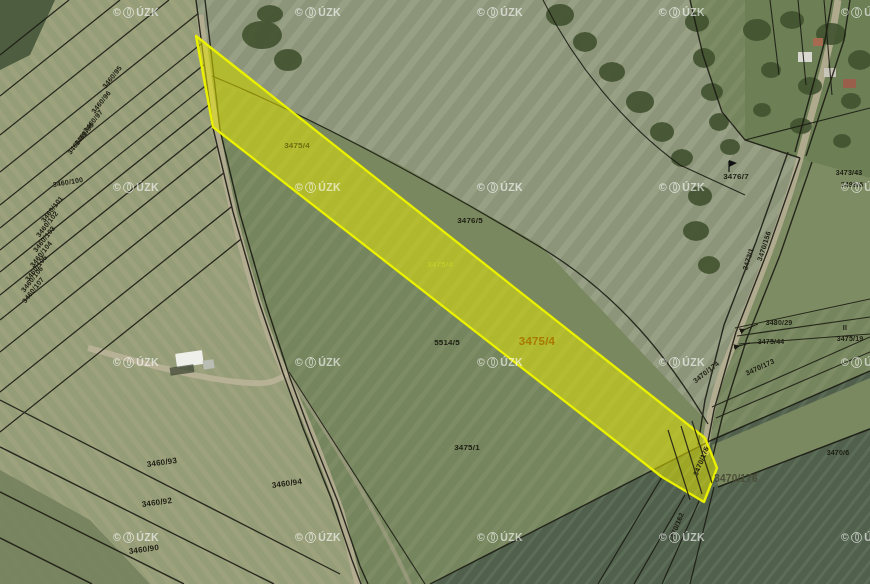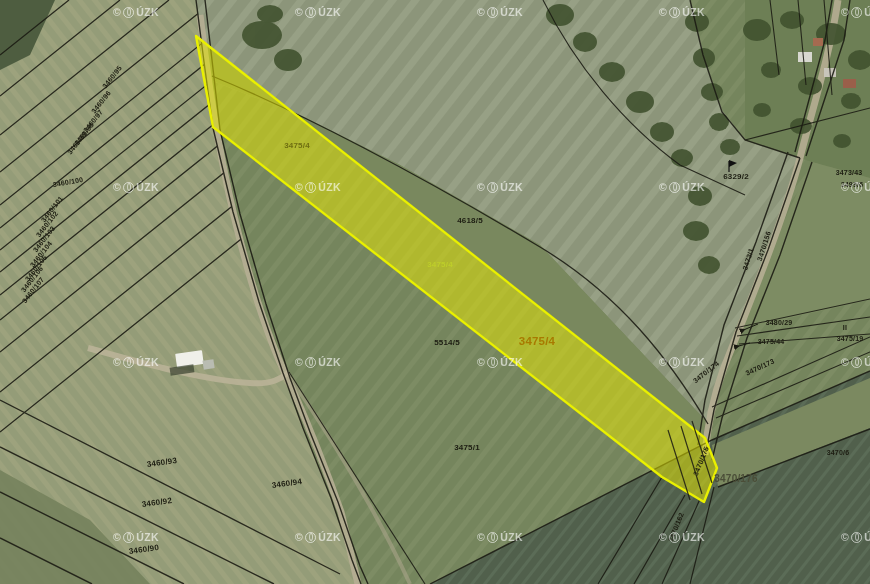--- a/index.html
+++ b/index.html
@@ -175,25 +175,25 @@
       <span class="lbl tiny" style="left: 41px; top: 254px; transform: translate(-50%, -50%) rotate(-52deg);">3460/104</span>
       <span class="lbl tiny" style="left: 36px; top: 268px; transform: translate(-50%, -50%) rotate(-52deg);">3460/105</span>
       <span class="lbl tiny" style="left: 32px; top: 279px; transform: translate(-50%, -50%) rotate(-52deg);">3460/106</span>
       <span class="lbl tiny" style="left: 33px; top: 290px; transform: translate(-50%, -50%) rotate(-52deg);">3460/107</span>
       <span class="lbl " style="left: 162px; top: 463px; transform: translate(-50%, -50%) rotate(-8deg);">3460/93</span>
       <span class="lbl " style="left: 287px; top: 484px; transform: translate(-50%, -50%) rotate(-8deg);">3460/94</span>
       <span class="lbl " style="left: 157px; top: 503px; transform: translate(-50%, -50%) rotate(-8deg);">3460/92</span>
       <span class="lbl " style="left: 144px; top: 550px; transform: translate(-50%, -50%) rotate(-8deg);">3460/90</span>
       <span class="lbl strip" style="left: 297px; top: 146px; transform: translate(-50%, -50%) rotate(0deg);">3475/4</span>
       <span class="lbl stripL" style="left: 440px; top: 265px; transform: translate(-50%, -50%) rotate(0deg);">3475/4</span>
-      <span class="lbl " style="left: 470px; top: 221px; transform: translate(-50%, -50%) rotate(0deg);">4618/5</span>
+      <span class="lbl " style="left: 470px; top: 221px; transform: translate(-50%, -50%) rotate(0deg);">3476/5</span>
       <span class="lbl " style="left: 447px; top: 343px; transform: translate(-50%, -50%) rotate(0deg);">5514/5</span>
       <span class="lbl sel" style="left: 537px; top: 342px; transform: translate(-50%, -50%) rotate(0deg);">3475/4</span>
       <span class="lbl " style="left: 467px; top: 448px; transform: translate(-50%, -50%) rotate(0deg);">3475/1</span>
-      <span class="lbl " style="left: 736px; top: 177px; transform: translate(-50%, -50%) rotate(0deg);">6329/2</span>
+      <span class="lbl " style="left: 736px; top: 177px; transform: translate(-50%, -50%) rotate(0deg);">3476/7</span>
       <span class="lbl tiny" style="left: 849px; top: 172px; transform: translate(-50%, -50%) rotate(0deg);">3473/43</span>
       <span class="lbl tiny" style="left: 852px; top: 184px; transform: translate(-50%, -50%) rotate(0deg);">3499/6</span>
       <span class="lbl tiny" style="left: 748px; top: 259px; transform: translate(-50%, -50%) rotate(-72deg);">3473/1</span>
       <span class="lbl tiny" style="left: 764px; top: 246px; transform: translate(-50%, -50%) rotate(-72deg);">3470/156</span>
       <span class="lbl tiny" style="left: 779px; top: 322px; transform: translate(-50%, -50%) rotate(0deg);">3480/29</span>
       <span class="lbl tiny" style="left: 771px; top: 341px; transform: translate(-50%, -50%) rotate(0deg);">3475/44</span>
       <span class="lbl tiny" style="left: 760px; top: 367px; transform: translate(-50%, -50%) rotate(-25deg);">3470/173</span>
       <span class="lbl tiny" style="left: 845px; top: 327px; transform: translate(-50%, -50%) rotate(0deg);">II</span>
       <span class="lbl tiny" style="left: 850px; top: 338px; transform: translate(-50%, -50%) rotate(0deg);">3475/19</span>
       <span class="lbl tiny" style="left: 706px; top: 372px; transform: translate(-50%, -50%) rotate(-38deg);">3470/174</span>

